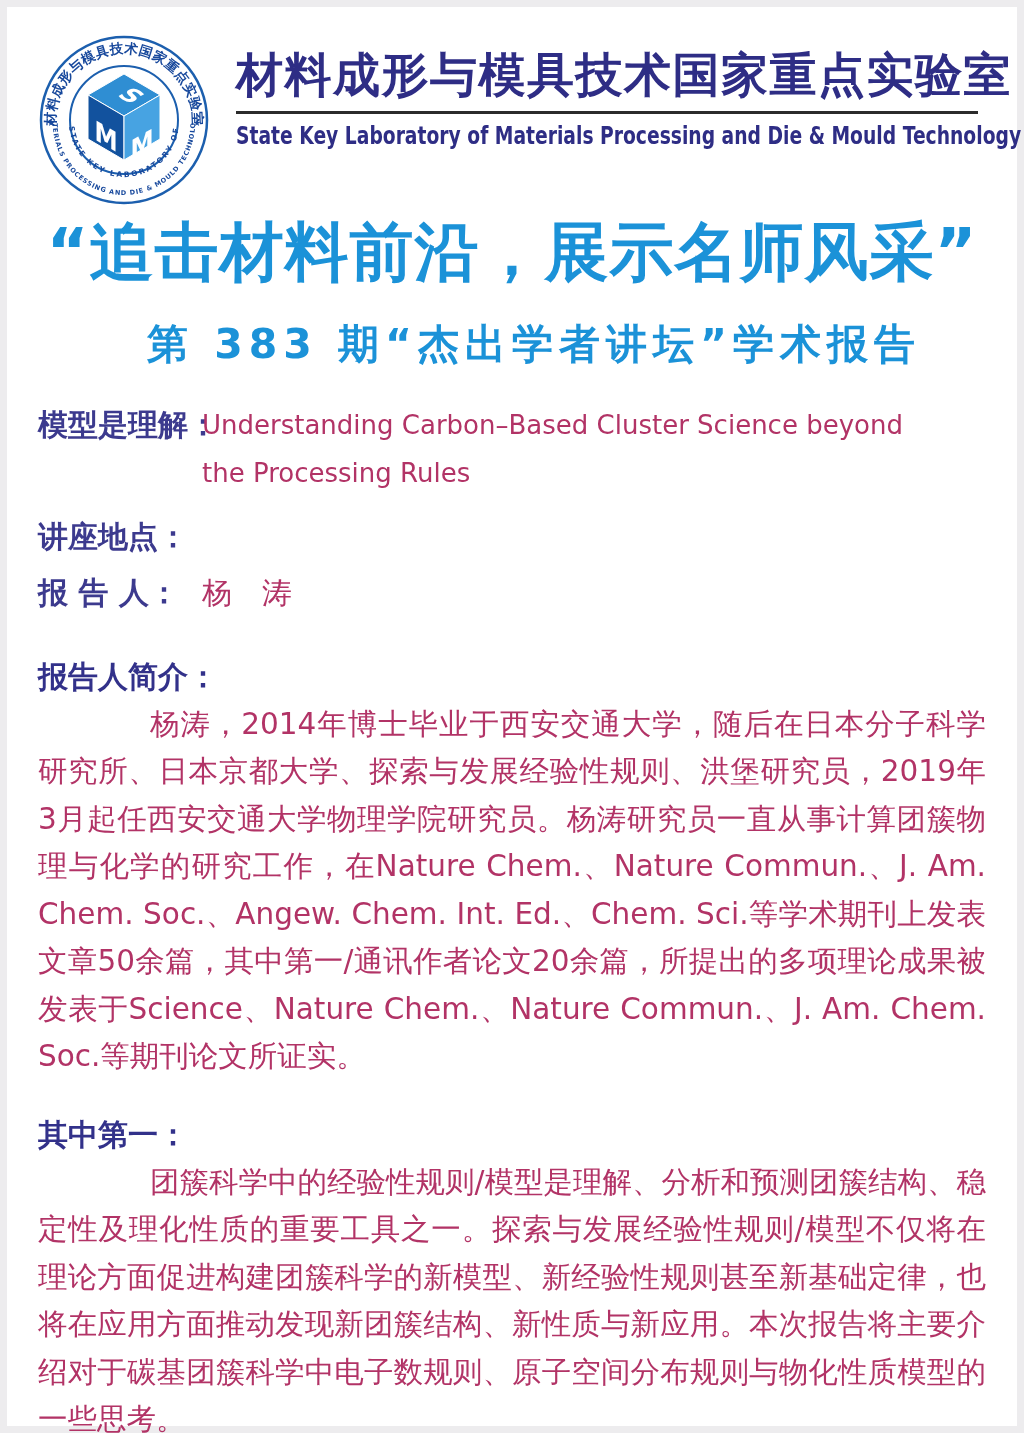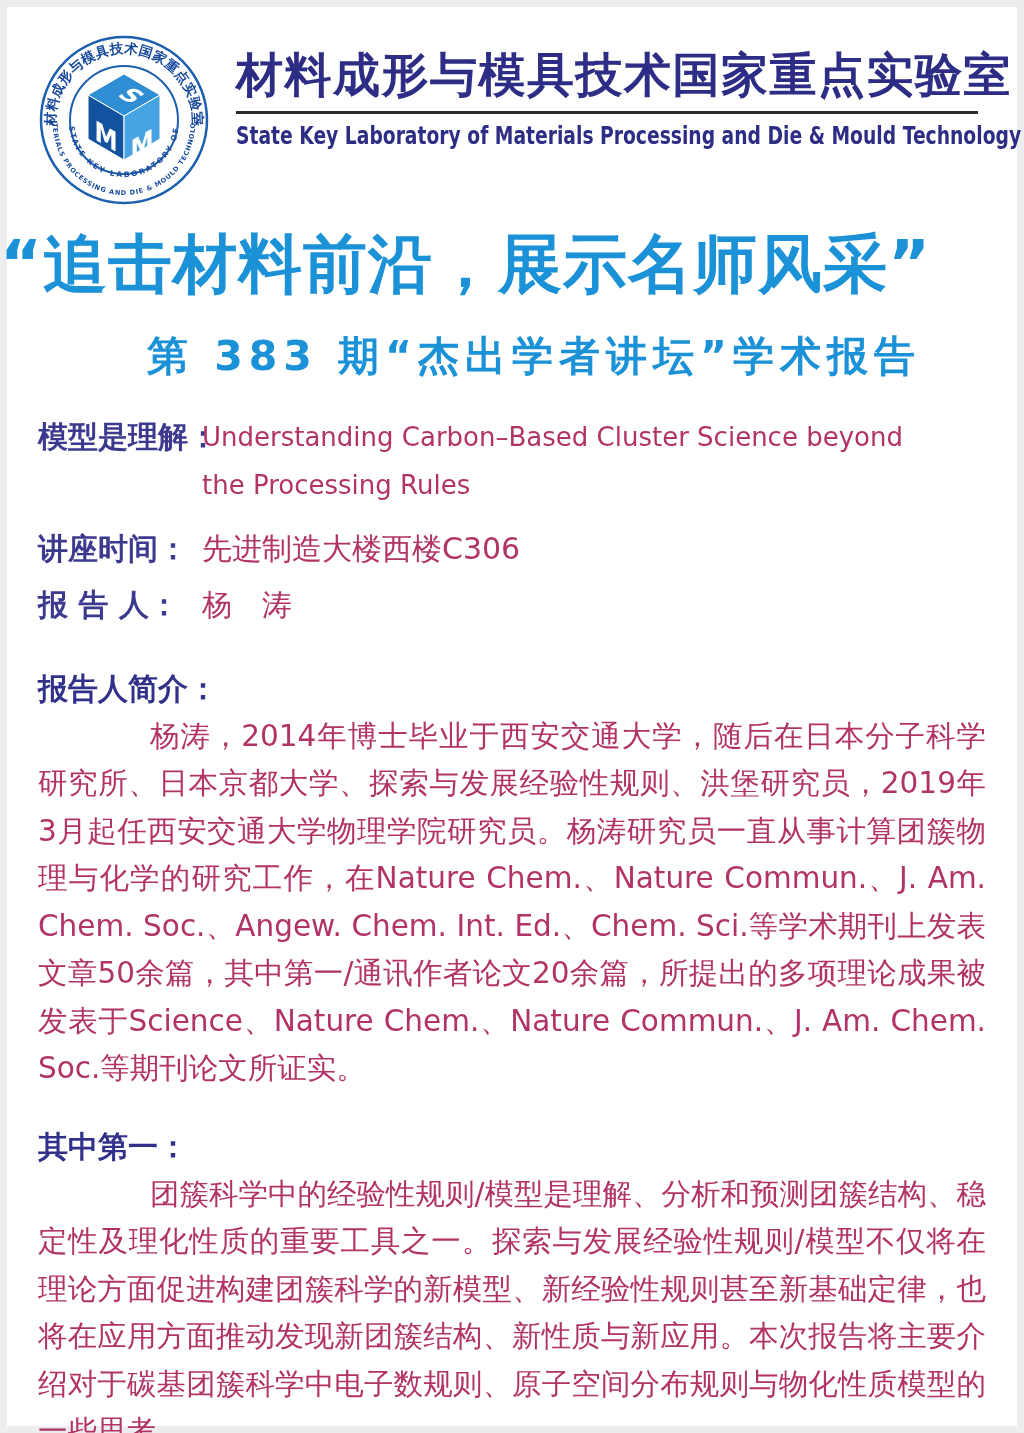--- a/index.html
+++ b/index.html
@@ -19,21 +19,21 @@
     font-size:47px;font-weight:bold;color:#2e2d85;
     letter-spacing:1.5px;white-space:nowrap;line-height:1.15;
   }
   .header-rule{height:2.5px;background:#2b2b2b;margin:9px 0 7px 0;}
   .header-en{
     font-size:24px;font-weight:bold;color:#2e2d85;white-space:nowrap;
     transform:scaleX(0.78);transform-origin:left center;line-height:1.25;
   }
   
   .main-title{
-    margin-top:20px;color:#1b92d8;
+    margin-top:8px;text-align:center;color:#1b92d8;
     font-size:64px;font-weight:bold;letter-spacing:1px;line-height:1.2;white-space:nowrap;
   }
   .sub-title{
     margin-top:28px;text-align:center;color:#1b92d8;
     font-size:41px;font-weight:bold;letter-spacing:6px;line-height:50px;white-space:nowrap;padding-left:44px;
   }
   
   .details{margin-top:32px;padding:0 38px;}
   .detail-row{display:flex;margin-bottom:8px;}
   .detail-label{
@@ -105,22 +105,21 @@
 
   <div class="details">
     <div class="detail-row">
       <span class="detail-label">模型是理解：</span>
       <span class="detail-value en">Understanding Carbon–Based Cluster Science beyond
 the Processing Rules</span>
     </div>
     <div class="detail-row">
     </div>
     <div class="detail-row">
-      <span class="detail-label">讲座时间：</span>
-      <span class="detail-value">先进制造大楼西楼C306</span>
+      <span class="detail-label">讲座地点：</span>
     </div>
     <div class="detail-row">
       <span class="detail-label">报 告 人：</span>
       <span class="detail-value">杨　涛</span>
     </div>
   </div>
 
   <div class="section">
     <div class="section-heading">报告人简介：</div>
     <div class="section-text">杨涛，2014年博士毕业于西安交通大学，随后在日本分子科学研究所、日本京都大学、探索与发展经验性规则、洪堡研究员，2019年3月起任西安交通大学物理学院研究员。杨涛研究员一直从事计算团簇物理与化学的研究工作，在Nature Chem.、Nature Commun.、J. Am. Chem. Soc.、Angew. Chem. Int. Ed.、Chem. Sci.等学术期刊上发表文章50余篇，其中第一/通讯作者论文20余篇，所提出的多项理论成果被发表于Science、Nature Chem.、Nature Commun.、J. Am. Chem. Soc.等期刊论文所证实。</div>

